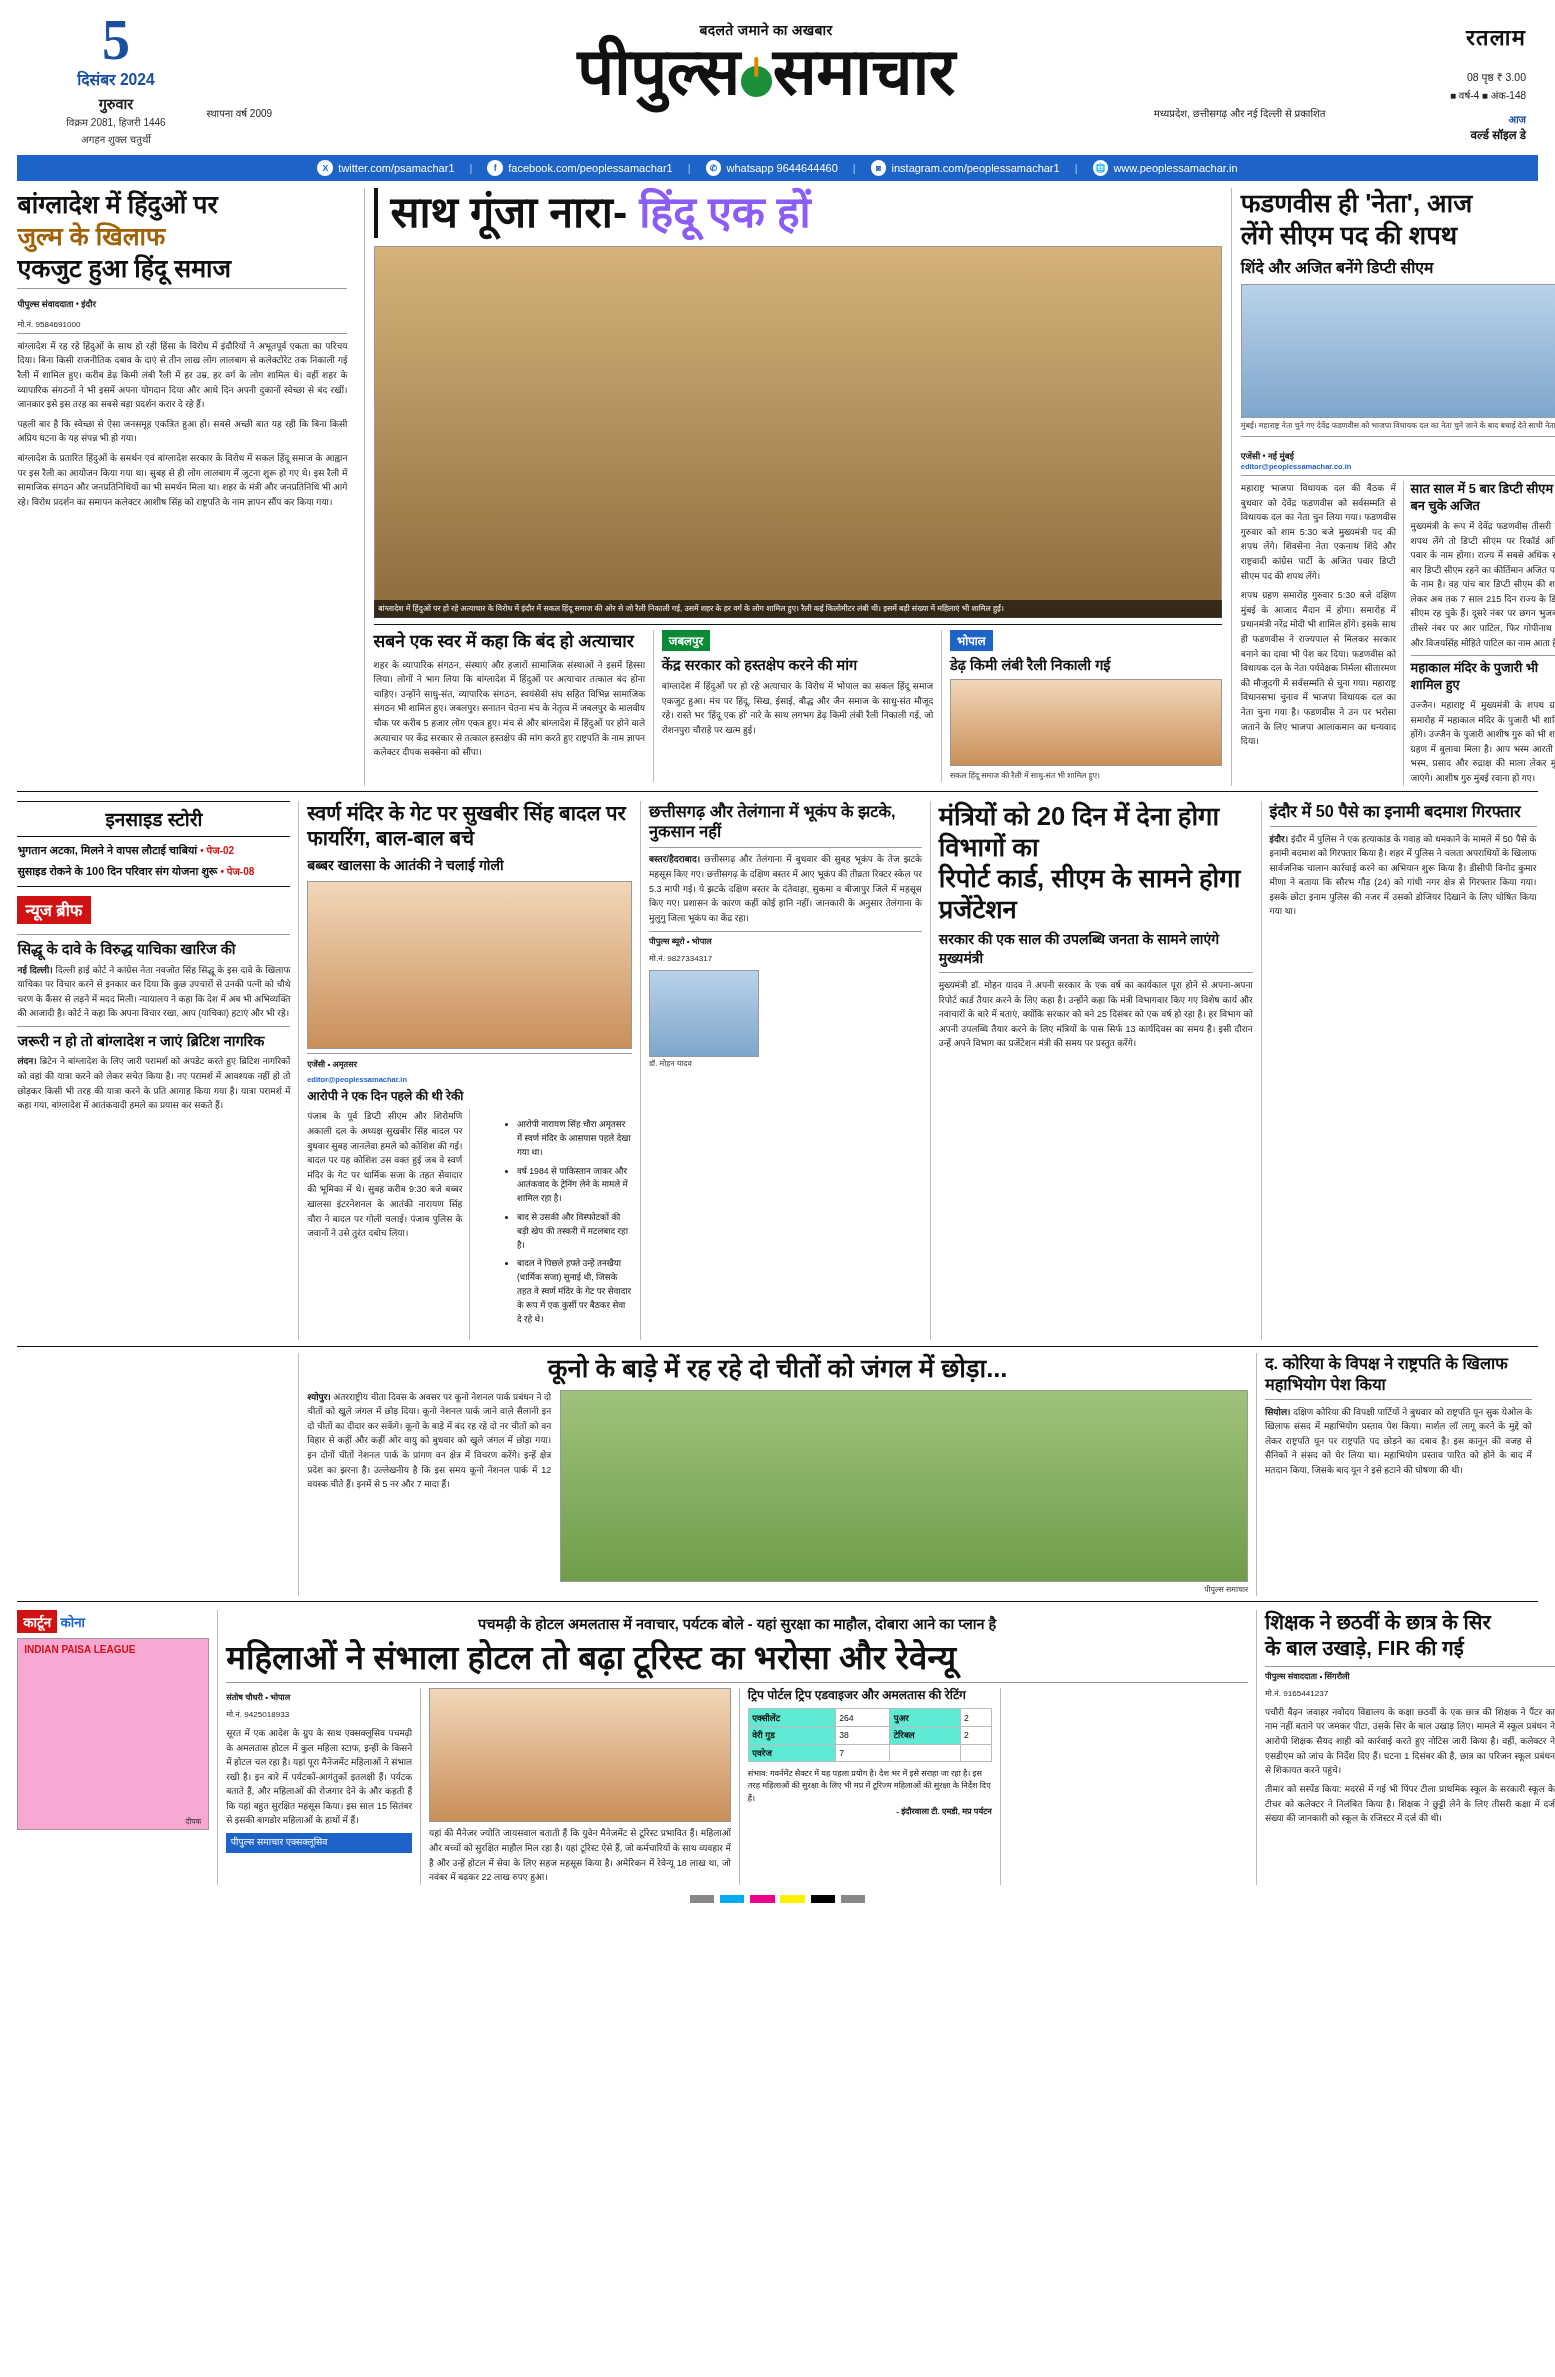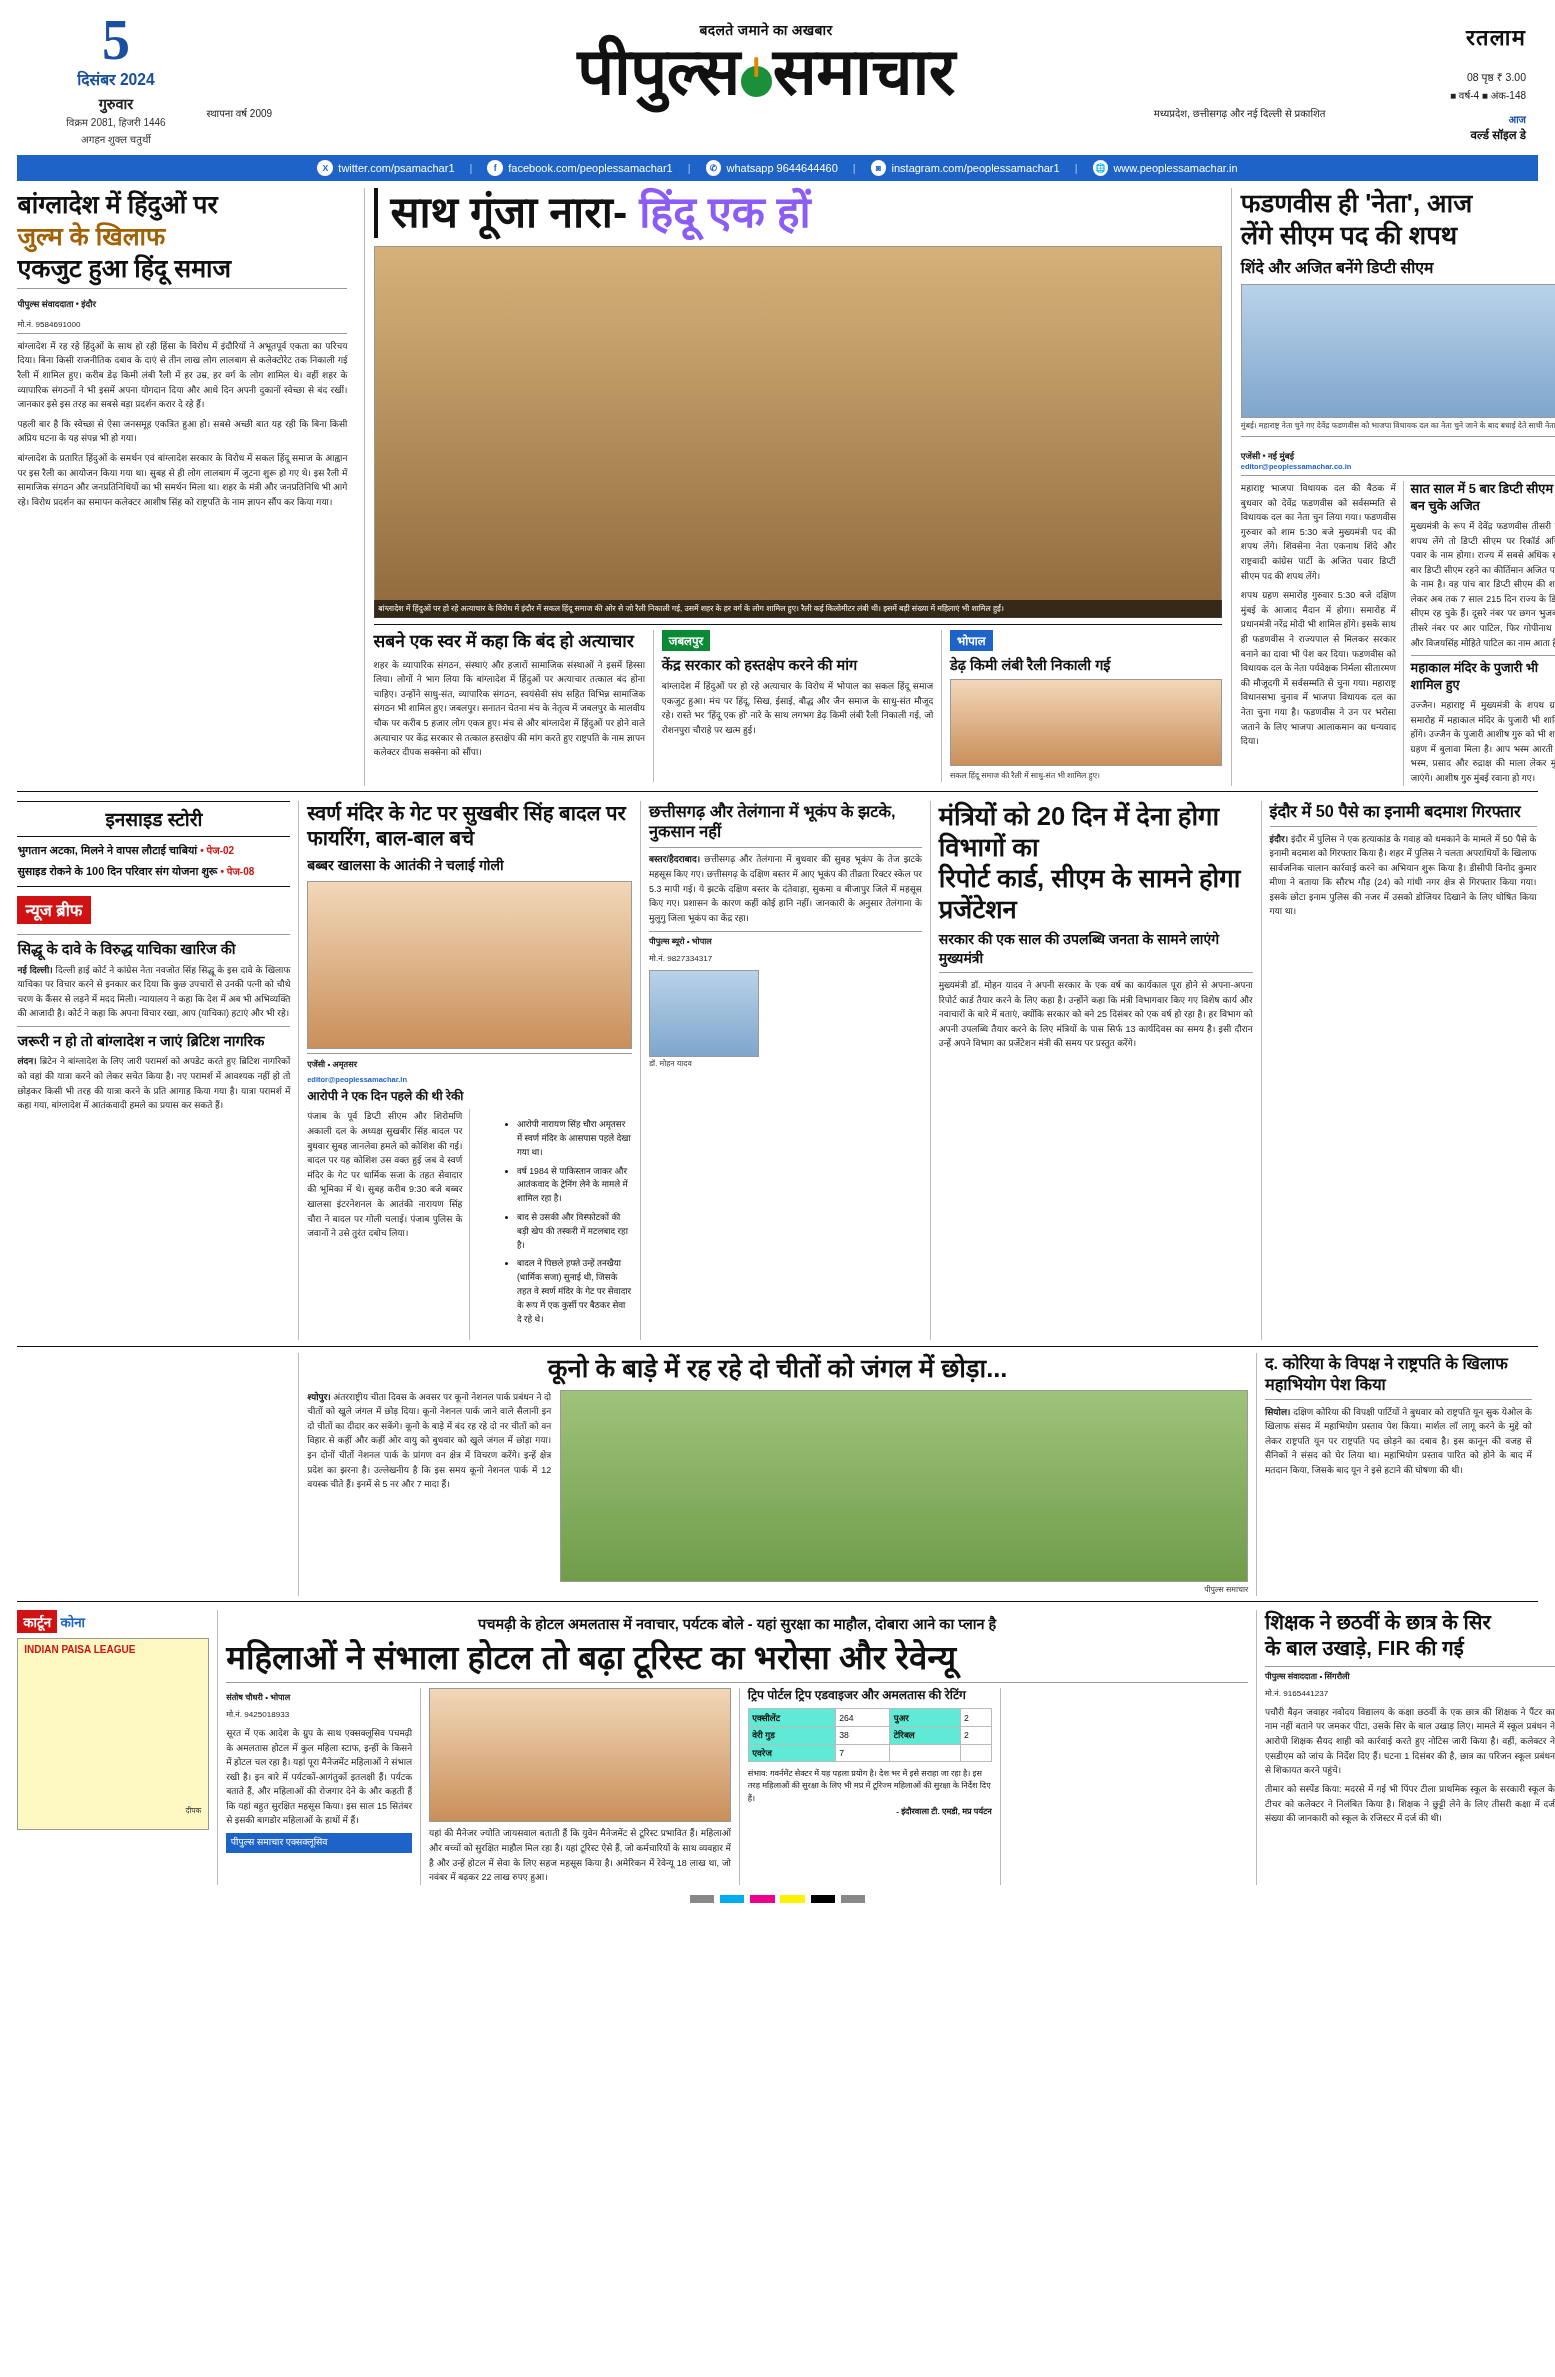--- a/index.html
+++ b/index.html
@@ -169,21 +169,21 @@
   .byline2 { font-size:8.1px; font-weight:bold; color:#222; line-height:1.5; margin:4.6px 0;}
   .email { font-size:7.5px; color:#1e63c8; font-weight:bold;}
   .bullets { font-size:8.7px; line-height:1.6; }
   .bullets li { margin-bottom:4.6px; }
   .cartoon-tag {
     display:flex; align-items:center; gap:3.5px; margin-bottom:4.6px;
   }
   .cartoon-tag .red-box{ background:#d01212; color:#fff; font-size:13.4px; font-weight:bold; padding:2.3px 5.8px;}
   .cartoon-tag .blue-txt{ color:#1e63c8; font-size:13.4px; font-weight:bold;}
   .cartoon {
-    border:0.6px solid #999; background:#fef9c3; height:192px; position:relative; overflow:hidden;
+    border:0.6px solid #999; background:#f9a8d4; height:192px; position:relative; overflow:hidden;
   }
   .cmr {
     display:flex; gap:5.8px; justify-content:center; align-items:center; margin-top:10.5px; padding-bottom:3.5px;
   }
   .cmr i { display:block; width:24.4px; height:8.1px;}
   .photo-people { background:linear-gradient(#f2d7b8,#c98f5a); }
   .photo-green { background:linear-gradient(#9fc27a,#6f9d4a); }
   .photo-crowd { background:linear-gradient(#d6b27a,#8e6a3c); }
   .photo-blue { background:linear-gradient(#b9d2ea,#7fa6cc); }
   .mini-photo { height:87px; }
@@ -480,21 +480,21 @@
 
   <div class="bottom-grid">
 
     <div>
       <div class="cartoon-tag">
         <span class="red-box">कार्टून</span>
         <span class="blue-txt">कोना</span>
       </div>
       <div class="cartoon">
         <div style="position:absolute;top:5.8px;left:5.8px;font-size:10px;font-weight:bold;color:#d01212">INDIAN PAISA LEAGUE</div>
-        <div style="position:absolute;bottom:14px;right:7px;font-size:7.5px;color:#333">दीपक</div>
+        <div style="position:absolute;bottom:3px;right:7px;font-size:7.5px;color:#333">दीपक</div>
       </div>
     </div>
 
     <div class="vline"></div>
 
     <div>
       <div class="deck" style="text-align:center;font-size:14.5px">पचमढ़ी के होटल अमलतास में नवाचार, पर्यटक बोले - यहां सुरक्षा का माहौल, दोबारा आने का प्लान है</div>
       <div class="head-xl" style="margin-top:3.5px">महिलाओं ने संभाला होटल तो बढ़ा टूरिस्ट का भरोसा और रेवेन्यू</div>
       <div class="rule-thin"></div>
       <div style="display:grid;grid-template-columns:186px 0.6px 302px 0.6px 244px 0.6px 232px;gap:0 8.1px;margin-top:3.5px">

